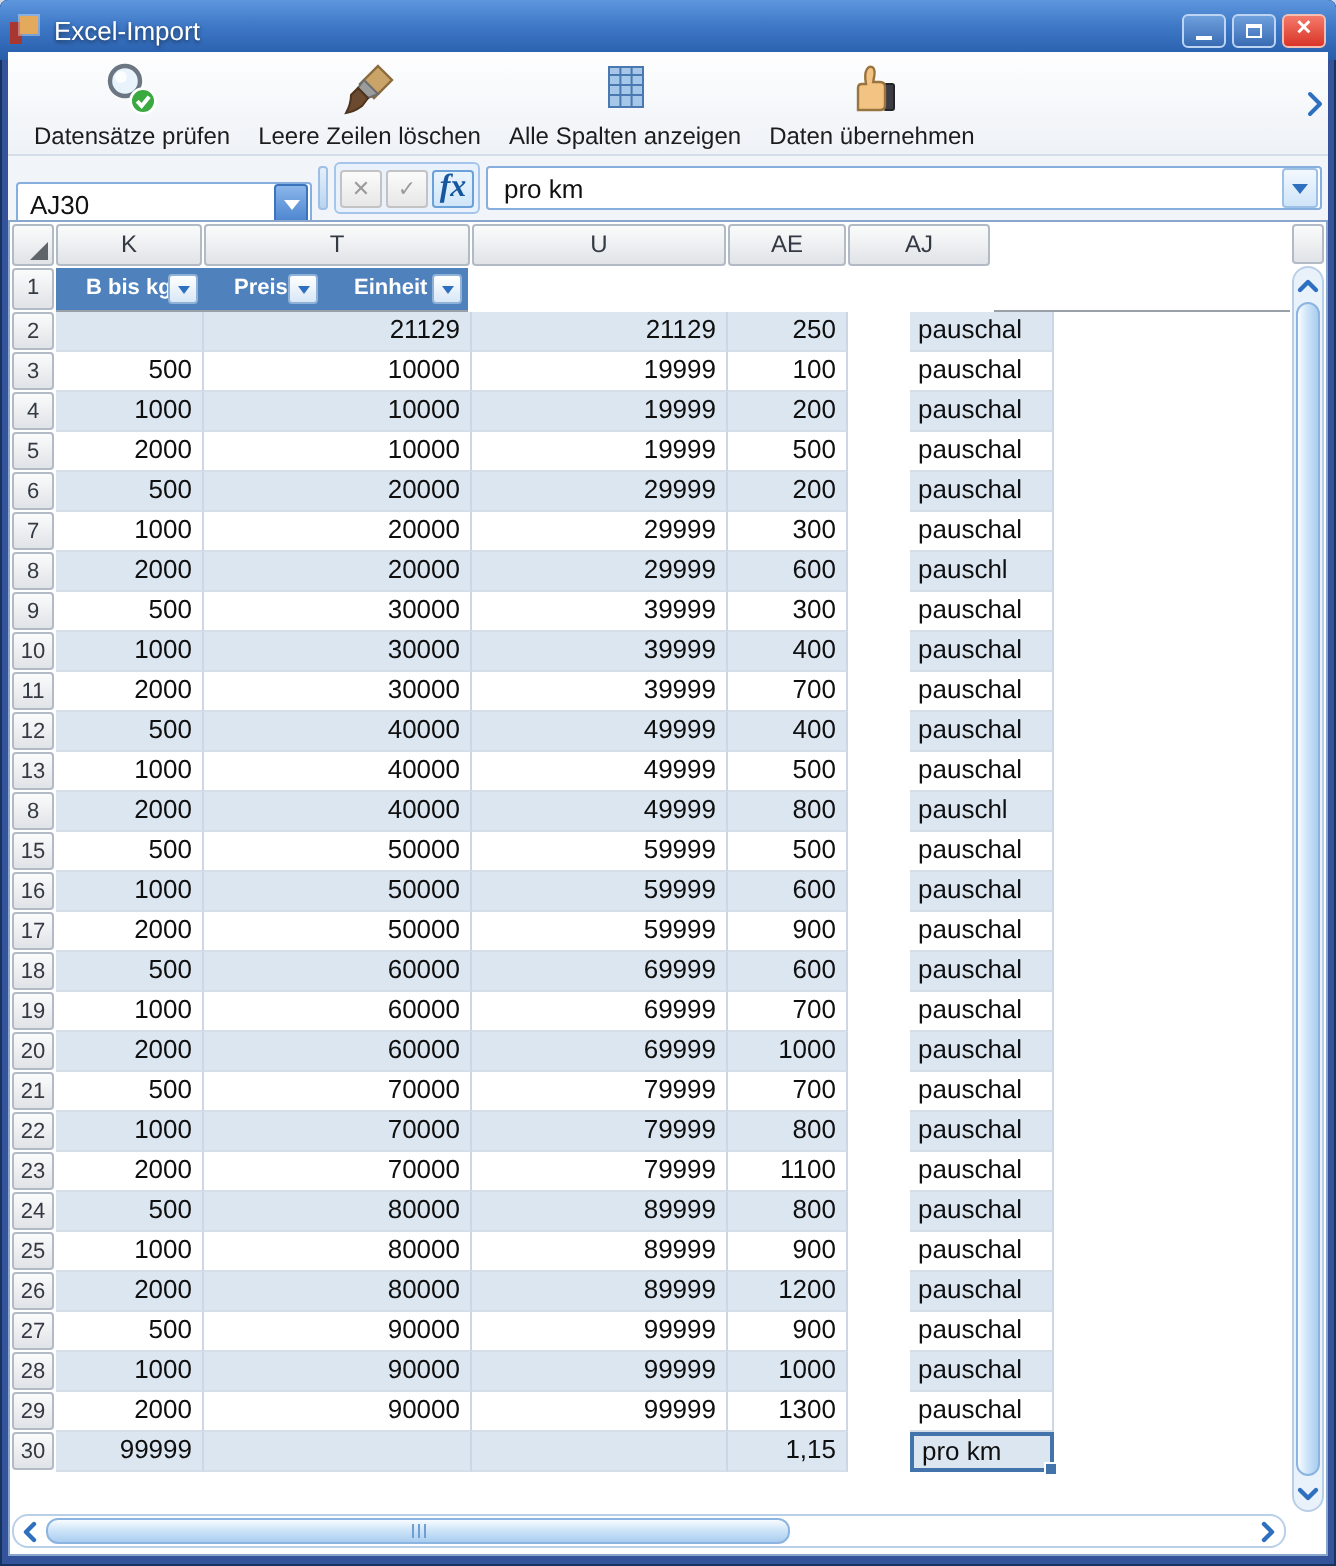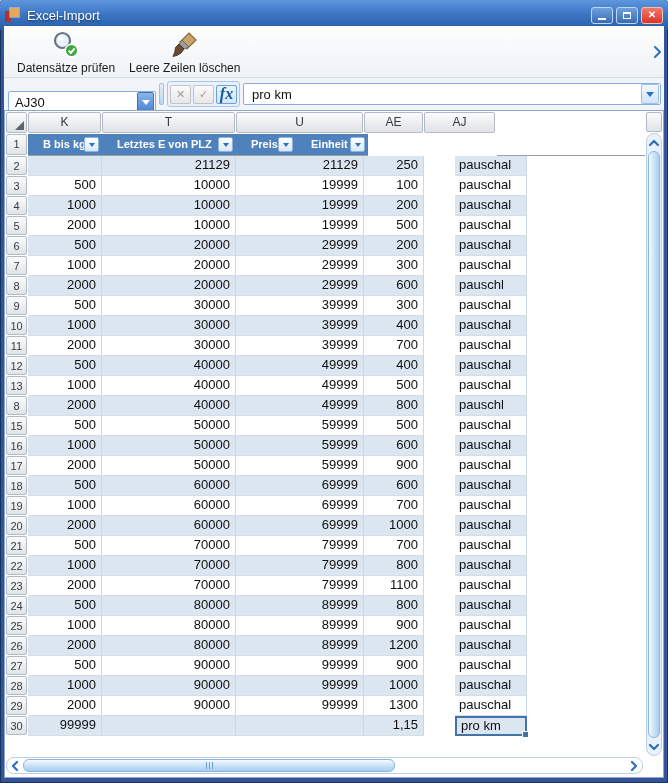--- a/index.html
+++ b/index.html
@@ -162,21 +162,40 @@
       <div class="tb-btn">
         <svg class="ticon" viewBox="0 0 30 30">
           <path d="M19 3 L26 10 L17 19 L10 12 Z" fill="#c9a368" stroke="#8a6b3c" stroke-width="1.2"></path>
           <path d="M12 10 L19 17 L14 19 L9 14 Z" fill="#9c9c9c" stroke="#6e6e6e" stroke-width="1"></path>
           <path d="M9 14 L14 19 L11 23 Q7 26 3 26.5 Q5.5 22 5.5 17.5 Z" fill="#6b4a2f" stroke="#4c341f" stroke-width="1"></path>
         </svg>
         <span class="tlabel">Leere Zeilen löschen</span>
       </div>
 
 
-
+      <div class="tb-btn">
+        <svg class="ticon" viewBox="0 0 30 30">
+          <rect x="6.5" y="3.5" width="17" height="20" fill="#fff" stroke="#4a78b0"></rect>
+          <rect x="6.5" y="3.5" width="17" height="4" fill="#a8c6e8" stroke="#4a78b0"></rect>
+          <rect x="7" y="8" width="16" height="15" fill="#5b9bd5" opacity="0.55"></rect>
+          <line x1="12.2" y1="3.5" x2="12.2" y2="23.5" stroke="#4a78b0"></line>
+          <line x1="17.8" y1="3.5" x2="17.8" y2="23.5" stroke="#4a78b0"></line>
+          <line x1="6.5" y1="12.5" x2="23.5" y2="12.5" stroke="#4a78b0"></line>
+          <line x1="6.5" y1="17.5" x2="23.5" y2="17.5" stroke="#4a78b0"></line>
+        </svg>
+        <span class="tlabel">Alle Spalten anzeigen</span>
+      </div>
+
+      <div class="tb-btn">
+        <svg class="ticon" viewBox="0 0 30 30">
+          <rect x="21" y="12" width="5" height="13" rx="1" fill="#3c3c44" stroke="#23232a"></rect>
+          <path d="M8 25 L8 14 Q8 12 10 12 L12 12 Q11 7 12.5 4.5 Q13.5 2.8 15.2 3.6 Q16.6 4.4 16.2 7.5 L15.6 11 L19 11 Q21.5 11 21.5 13.4 L21.5 22.6 Q21.5 25 19 25 Z" fill="#f2c383" stroke="#9a7440" stroke-width="1.2"></path>
+        </svg>
+        <span class="tlabel">Daten übernehmen</span>
+      </div>
 
       <div class="tb-overflow">
         <svg width="9" height="14" viewBox="0 0 9 14">
           <polyline points="2,2 7,7 2,12" fill="none" stroke="#2e6fc0" stroke-width="2" stroke-linecap="round" stroke-linejoin="round"></polyline>
         </svg>
       </div>
     </div>
 
     <div class="formulabar">
       <div class="namebox">
@@ -208,26 +227,20 @@
           <div class="ch hdr-btn w-t">T</div>
           <div class="ch hdr-btn w-u">U</div>
           <div class="ch hdr-btn w-ae">AE</div>
           <div class="ch hdr-btn w-aj">AJ</div>
         </div>
 
         <div class="filter-row">
           <div class="frn hdr-btn">1</div>
           <div class="fcell fc-k">
             <span>B bis kg</span>
-            <span class="fbtn">
-                <span class="tri"></span>
-              </span>
-          </div>
-          <div class="fcell fc-t">
-            <span>Letztes E von PLZ</span>
             <span class="fbtn">
                 <span class="tri"></span>
               </span>
           </div>
           <div class="fcell fc-ae">
             <span>Preis</span>
             <span class="fbtn">
                 <span class="tri"></span>
               </span>
           </div>

